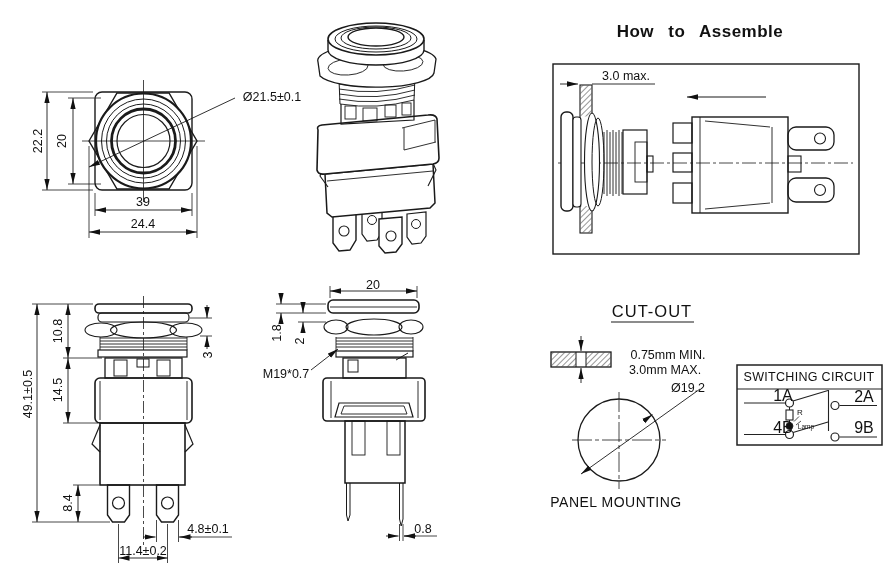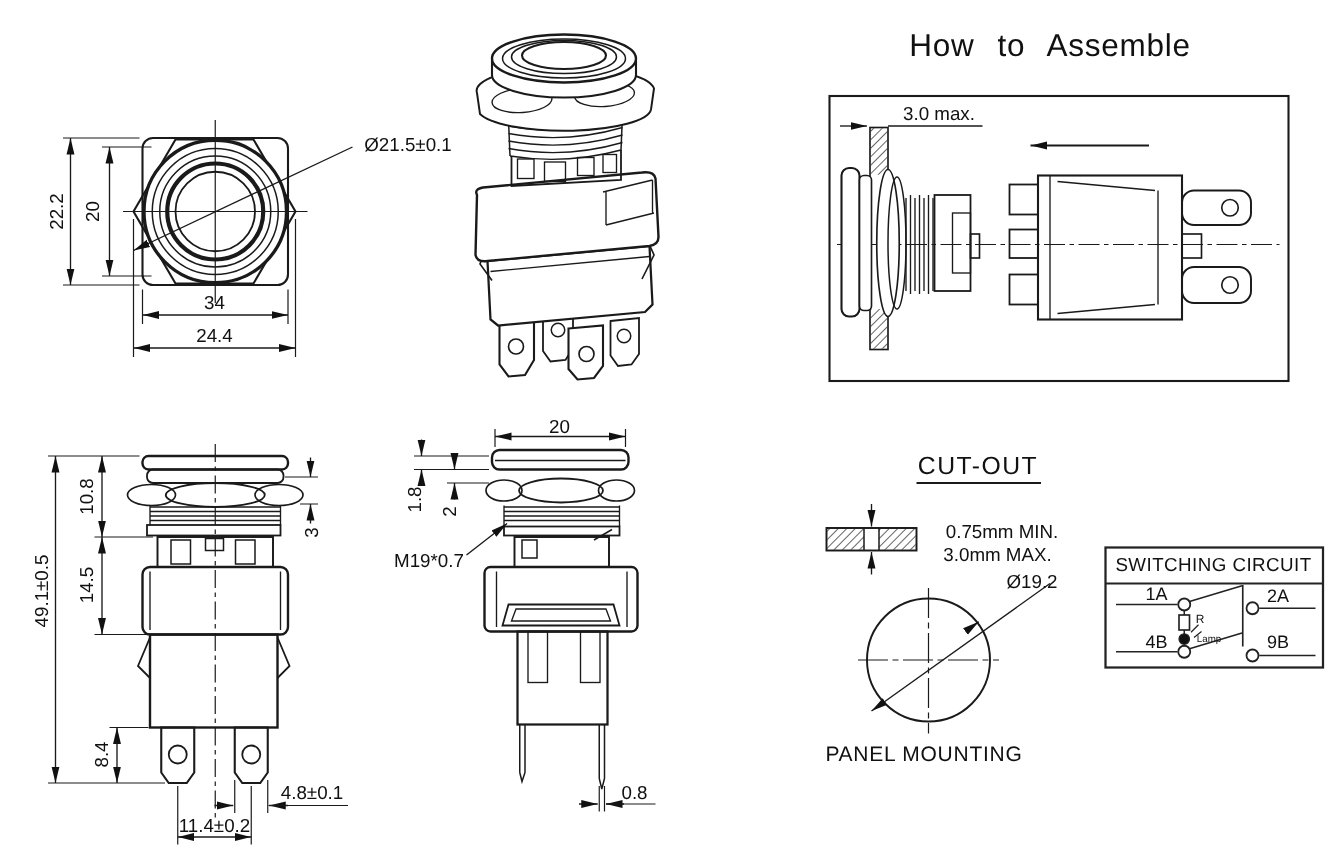--- a/index.html
+++ b/index.html
@@ -2,25 +2,25 @@
 <html><head>
 <meta charset="utf-8">
 <style>
   html,body{margin:0;padding:0;background:#fff;}
   .canvas{position:relative;width:885px;height:575px;background:#fff;overflow:hidden;
           font-family:"Liberation Sans",sans-serif;color:#111;}
   svg{position:absolute;left:0;top:0;}
   .lbl{position:absolute;transform:translate(-50%,-50%);font-size:12.5px;line-height:1;
        white-space:nowrap;color:#111;}
   .rot{transform:translate(-50%,-50%) rotate(-90deg);}
-  .ttl{font-size:21px;font-weight:normal;word-spacing:9px;letter-spacing:.5px;}
+  .ttl{font-size:17px;font-weight:bold;word-spacing:9px;letter-spacing:.5px;}
   .cut{font-size:16.5px;letter-spacing:1px;}
   .cap13{font-size:14px;letter-spacing:.5px;}
   .circ-t{font-size:12.5px;letter-spacing:.3px;text-align:center;}
-  .term{font-size:12px;}
+  .term{font-size:16px;margin-left:12px;}
   .tiny{font-size:8px;}
   .micro{font-size:6.5px;}
 </style>
 </head>
 <body>
 
 <div class="canvas">
 
 <svg width="885" height="575" viewBox="0 0 885 575">
   <defs>
@@ -225,21 +225,21 @@
     <circle cx="789.5" cy="434.5" r="4" fill="#fff" stroke-width="1.2"></circle>
     <line x1="744" y1="434.5" x2="785" y2="434.5" stroke-width="1"></line>
     <line x1="793" y1="432.5" x2="828" y2="422" stroke-width="1.1"></line>
     <circle cx="835" cy="437" r="4" fill="#fff" stroke-width="1.2"></circle>
     <line x1="839.5" y1="437" x2="877" y2="437" stroke-width="1"></line>
   </g>
 </svg>
 
 <span class="lbl rot" style="left:38px;top:141px">22.2</span>
 <span class="lbl rot" style="left:62px;top:141px">20</span>
-<span class="lbl" style="left:143px;top:202px">34</span>
+<span class="lbl" style="left:143px;top:202px">39</span>
 <span class="lbl" style="left:143px;top:224px">24.4</span>
 <span class="lbl" style="left:272px;top:97px">Ø21.5±0.1</span>
 
 <span class="lbl ttl" style="left:700px;top:31px">How to Assemble</span>
 <span class="lbl" style="left:626px;top:76px">3.0 max.</span>
 
 <span class="lbl rot" style="left:28px;top:394px">49.1±0.5</span>
 <span class="lbl rot" style="left:58px;top:331px">10.8</span>
 <span class="lbl rot" style="left:58px;top:390px">14.5</span>
 <span class="lbl rot" style="left:68px;top:503px">8.4</span>

